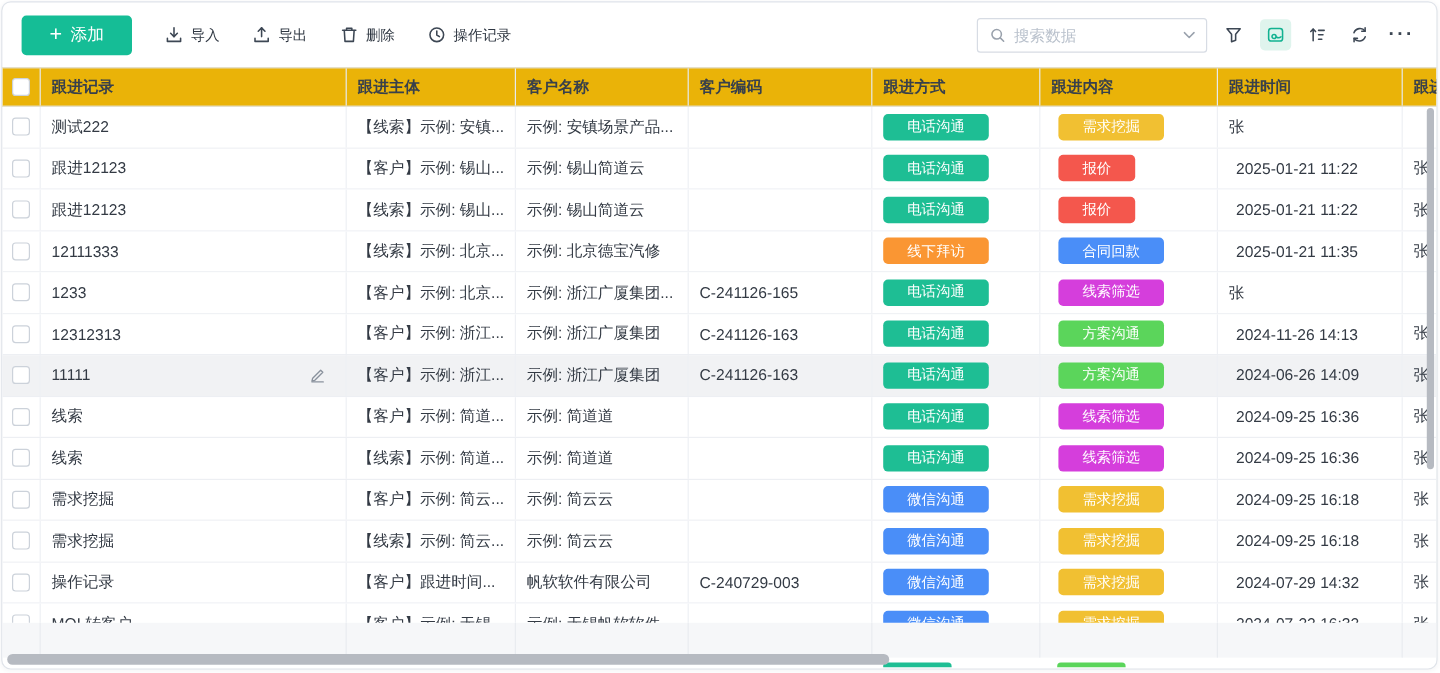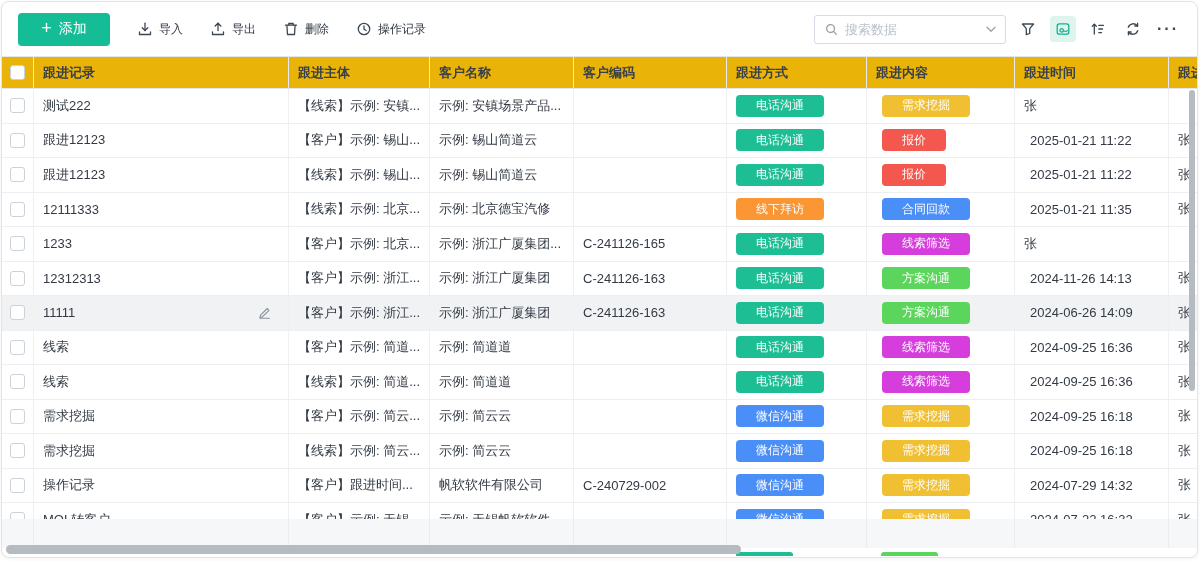--- a/index.html
+++ b/index.html
@@ -497,21 +497,21 @@
         <div class="td">
           <span class="cell-text">操作记录</span>
         </div>
         <div class="td">
           <span class="cell-text">【客户】跟进时间...</span>
         </div>
         <div class="td">
           <span class="cell-text">帆软软件有限公司</span>
         </div>
         <div class="td">
-          <span class="cell-text">C-240729-002</span>
+          <span class="cell-text">C-240729-003</span>
         </div>
         <div class="td">
           <span class="badge" style="background: rgb(74, 142, 248);">微信沟通</span>
         </div>
         <div class="td pad15">
           <span class="badge" style="background: rgb(241, 192, 50);">需求挖掘</span>
         </div>
         <div class="td pad15">
           <span class="cell-text">2024-07-29 14:32</span>
         </div>

